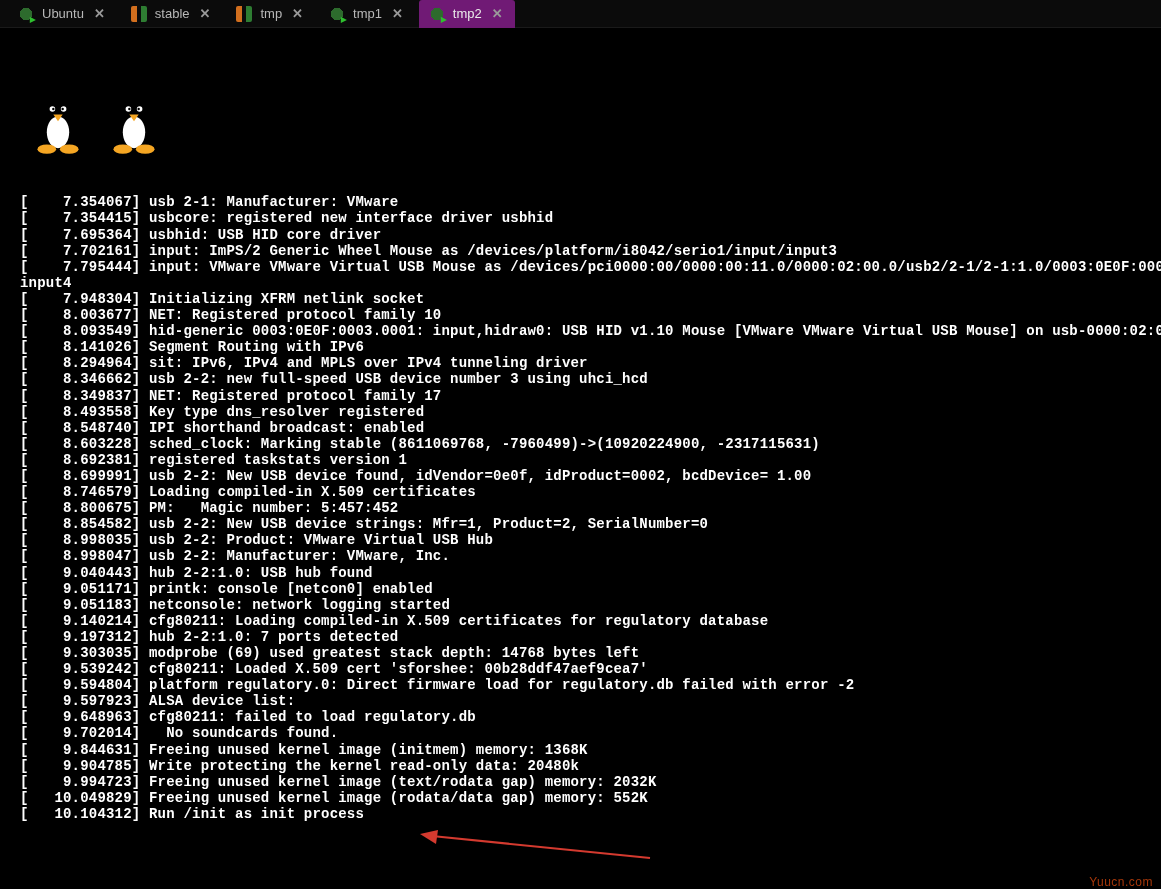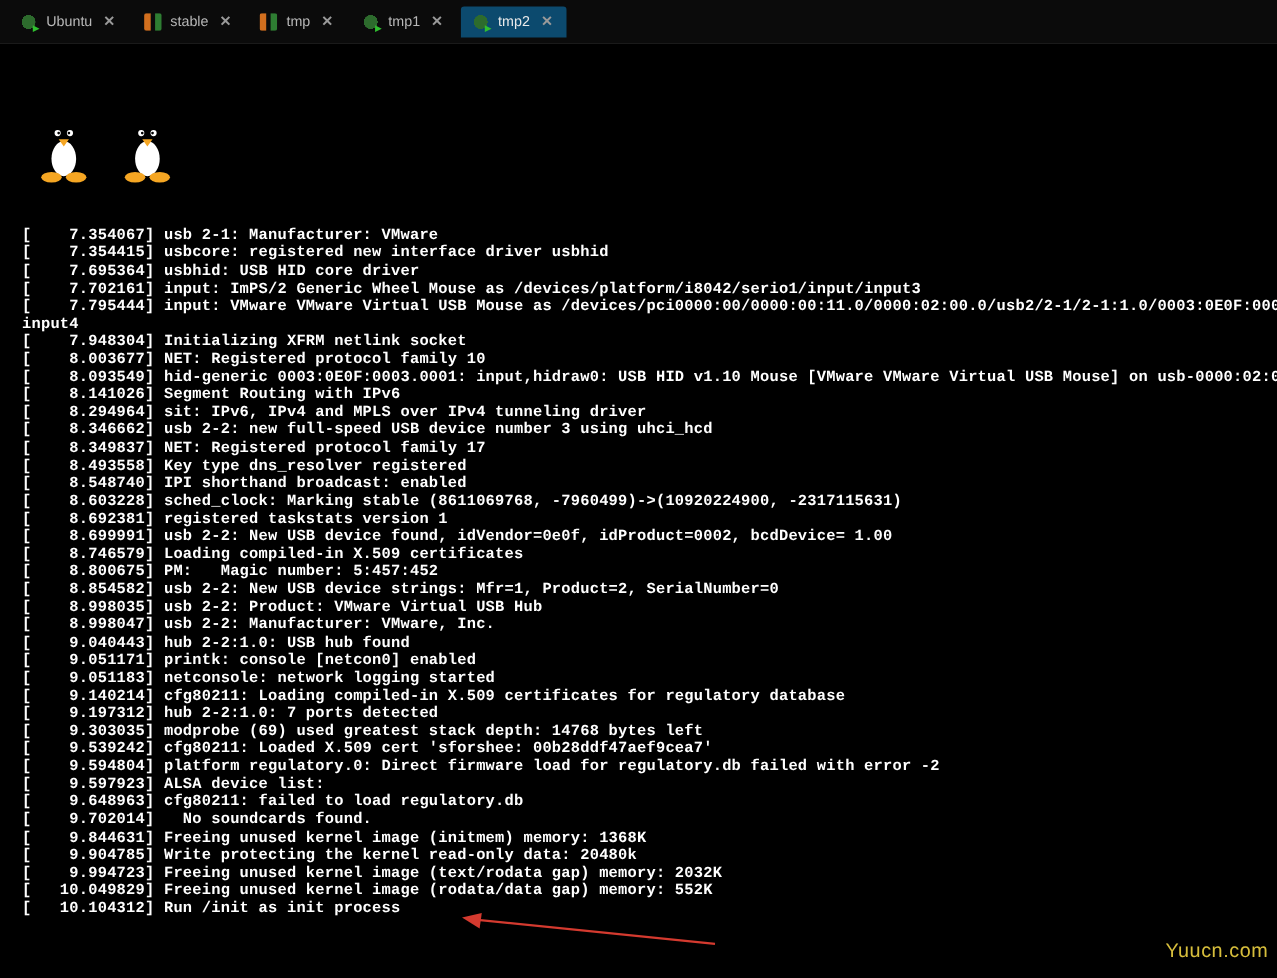--- a/index.html
+++ b/index.html
@@ -9,40 +9,40 @@
     height: 889px;
     overflow: hidden;
     font-family: "Courier New", monospace;
     font-size: 14px;
     color: #fff;
     position: relative;
   }
   .tabbar {
     display: flex;
     align-items: center;
-    height: 40px;
+    height: 28px;
     background: #0b0b0b;
     border-bottom: 1px solid #1a1a1a;
     padding-left: 8px;
     gap: 4px;
     font-family: "Segoe UI", Arial, sans-serif;
     font-size: 13px;
   }
   .tab {
     display: flex;
     align-items: center;
     gap: 8px;
     padding: 6px 10px;
     color: #b8b8b8;
     border-radius: 3px 3px 0 0;
     position: relative;
     cursor: pointer;
   }
   .tab.active {
-    background: #0c4a6e;
+    background: #701a75;
     color: #eaeaea;
   }
   .tab-icon {
     width: 16px;
     height: 16px;
     display: inline-block;
     position: relative;
   }
   .tab-icon.ubuntu {
     background: radial-gradient(circle at 50% 50%, #2d6b2d 0 55%, transparent 56%);
@@ -89,24 +89,24 @@
     left: 420px;
     width: 240px;
     height: 30px;
     pointer-events: none;
   }
   .arrow svg { overflow: visible; }
 
   .watermark {
     position: absolute;
     right: 8px;
-    bottom: 14px;
+    bottom: 0;
     font-family: Arial, sans-serif;
-    font-size: 18px;
-    color: #fde047;
+    font-size: 12px;
+    color: #c2410c;
     opacity: 0.85;
     letter-spacing: 0.5px;
   }
 </style>
 </head>
 <body>
 
 <div class="tabbar">
   <div class="tab">
     <span class="tab-icon ubuntu"></span>

